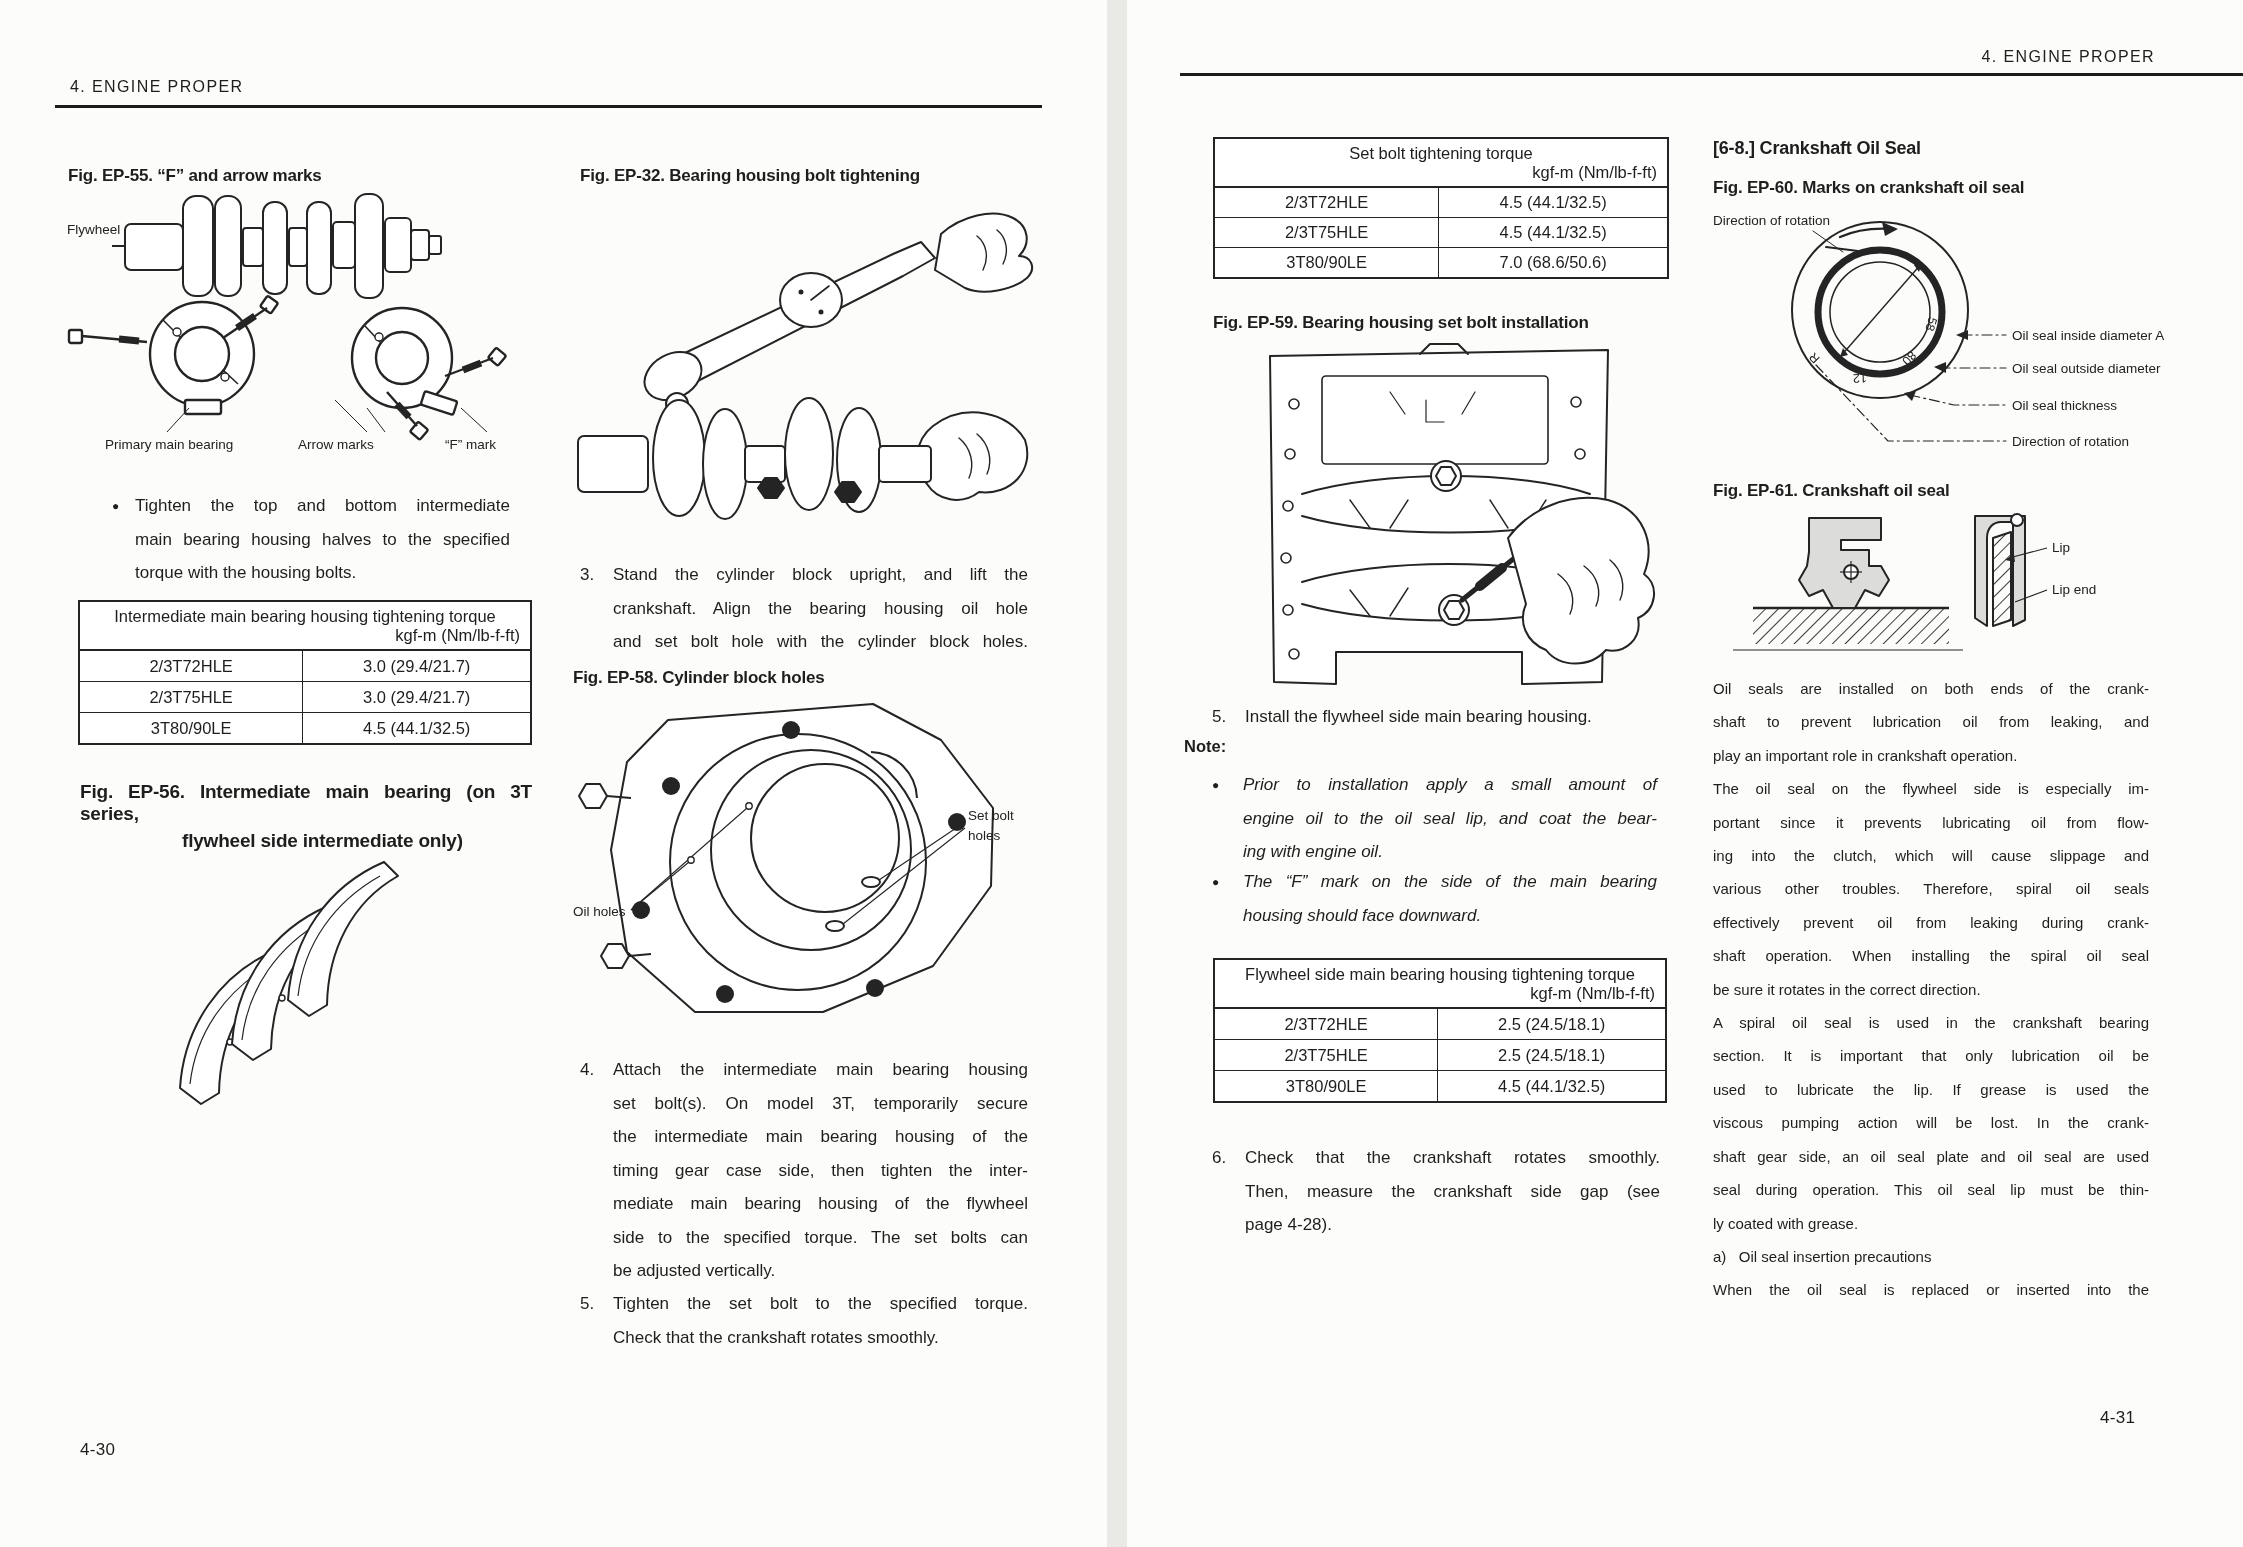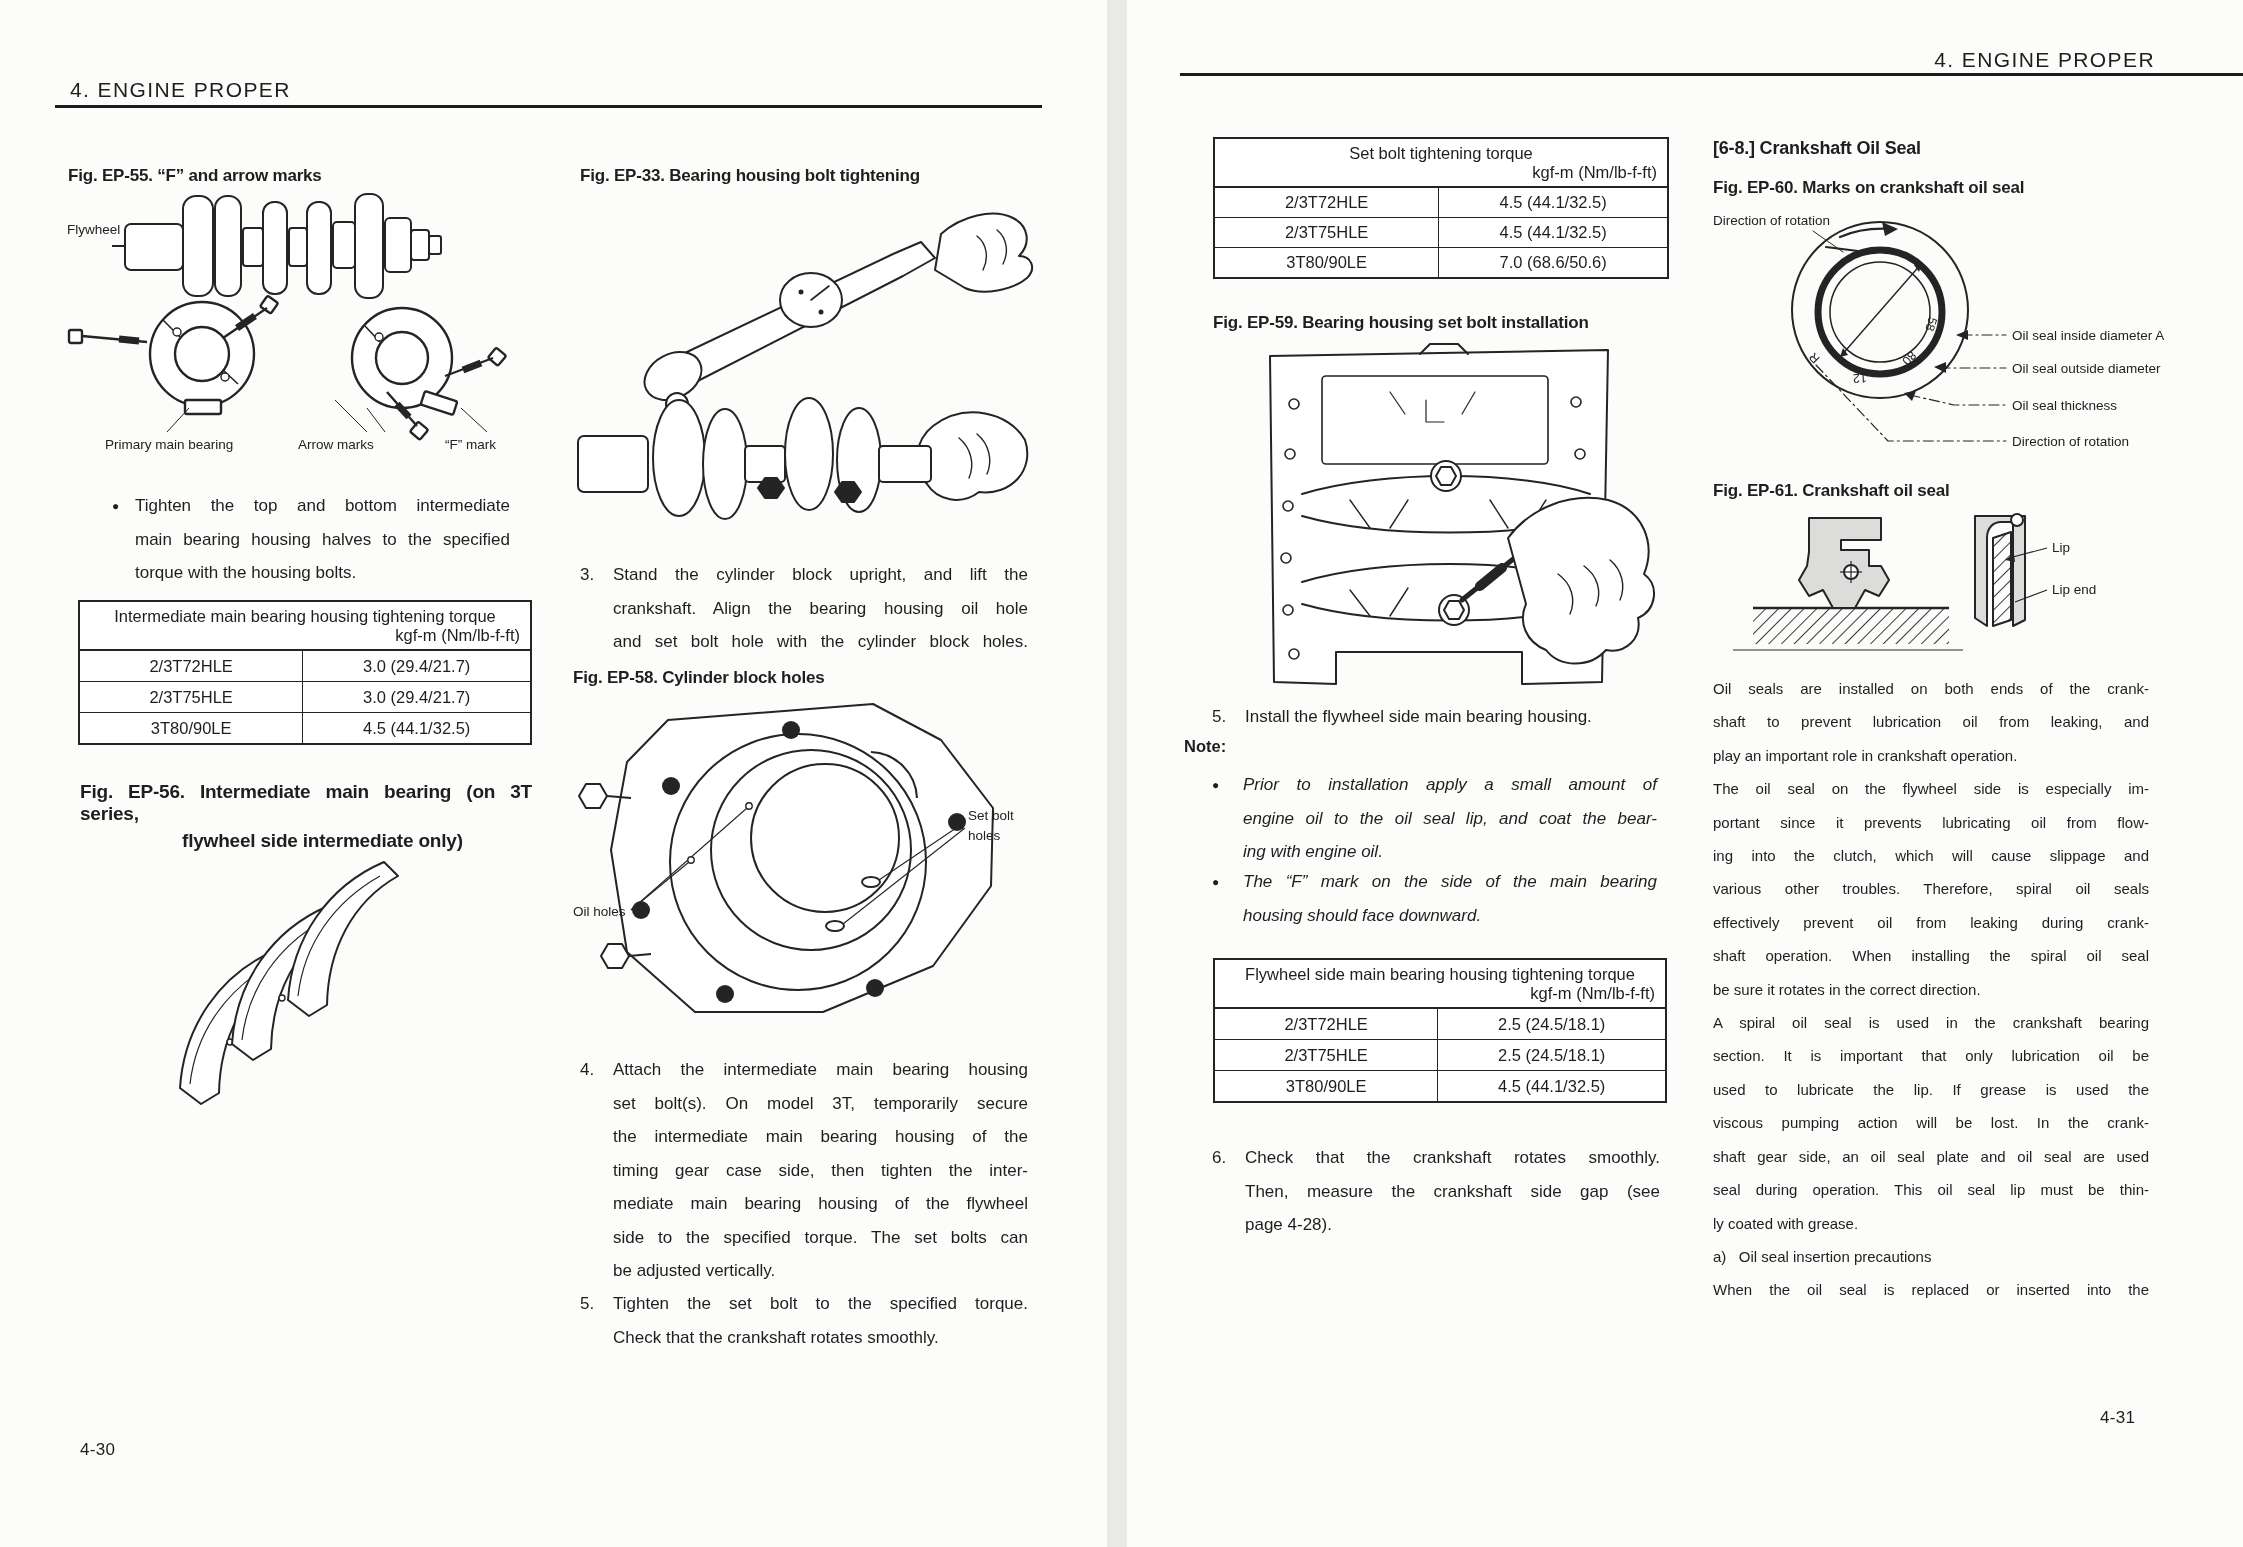--- a/index.html
+++ b/index.html
@@ -1,18 +1,18 @@
 <!DOCTYPE html>
 <html><head>
 <meta charset="utf-8">
 <style>
   html,body{margin:0;padding:0}
   .spread{position:relative;width:2243px;height:1547px;background:#fcfcfa;font-family:"Liberation Sans",sans-serif;color:#1e1e1e;overflow:hidden}
   .abs{position:absolute}
-  .hdr{font-size:21px;letter-spacing:1.4px;white-space:nowrap}
+  .hdr{font-size:16px;letter-spacing:1.4px;white-space:nowrap}
   .rule{position:absolute;background:#1c1c1c;height:3px}
   .gutter{position:absolute;top:0;height:100%;background:#e9e9e6}
   .figcap{font-weight:700;font-size:17px;letter-spacing:-0.2px;white-space:nowrap}
   .figcap2{font-weight:700;font-size:19px;letter-spacing:-0.2px}
   .sechead{font-weight:700;font-size:18px;letter-spacing:-0.2px;white-space:nowrap}
   .jl{text-align:justify;text-align-last:justify}
   .ll{text-align:left}
   .stl{font-size:17px;line-height:33.5px}
   .bodyl{font-size:15px;line-height:33.4px}
   .step{display:flex}
@@ -153,21 +153,21 @@
         <path d="M22,146 C28,94 58,52 104,26" fill="none" stroke-width="1.2"></path>
         <circle cx="62" cy="104" r="3" stroke-width="1.4"></circle>
       </g>
       <g transform="translate(108,0)">
         <path d="M12,150 C16,88 52,36 108,12 L122,26 C76,52 52,100 51,155 L33,166 Z"></path>
         <path d="M22,146 C28,94 58,52 104,26" fill="none" stroke-width="1.2"></path>
       </g>
     </g>
   </svg>
 
-  <div class="abs figcap" style="left:580px;top:166px">Fig. EP-33. Bearing housing bolt tightening</div>
+  <div class="abs figcap" style="left:580px;top:166px">Fig. EP-32. Bearing housing bolt tightening</div>
   <svg style="left:573px;top:196px" width="465" height="330" viewBox="0 0 465 330">
     <g fill="#fff" stroke="#242424" stroke-width="2" stroke-linejoin="round" stroke-linecap="round">
       <path d="M360,230 C392,206 436,216 452,244 C462,274 438,300 406,296 C388,310 364,304 354,288 C338,272 342,244 360,230 Z"></path>
       <path d="M386,242 C398,252 402,268 396,282" fill="none" stroke-width="1.4"></path>
       <path d="M404,238 C416,248 420,264 414,278" fill="none" stroke-width="1.4"></path>
       <path d="M95,165 L320,58 L348,46 L362,62 L330,80 L115,190 Z"></path>
       <ellipse cx="100" cy="180" rx="30" ry="22" transform="rotate(-28 100 180)"></ellipse>
       <circle cx="104" cy="208" r="11"></circle>
       <ellipse cx="238" cy="104" rx="31" ry="27"></ellipse>
       <line x1="238" y1="104" x2="256" y2="90" stroke-width="1.6"></line>

